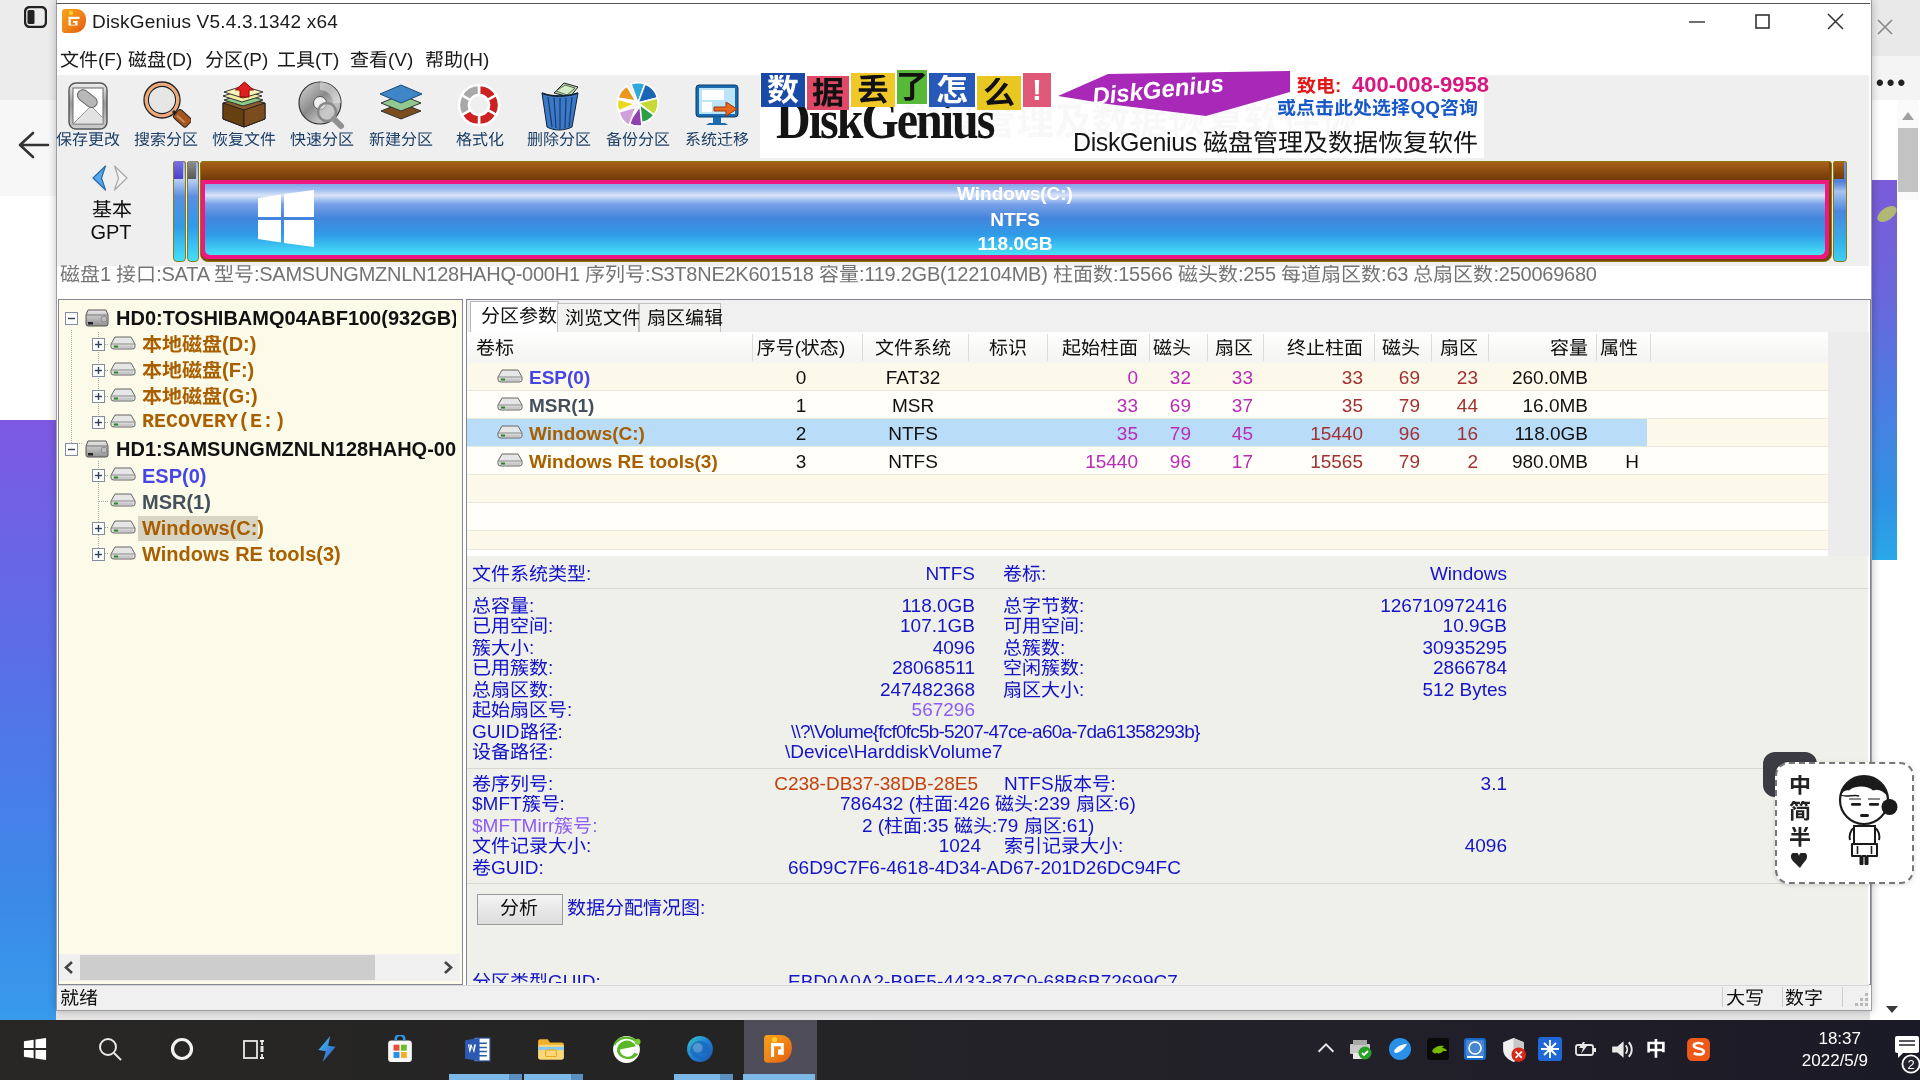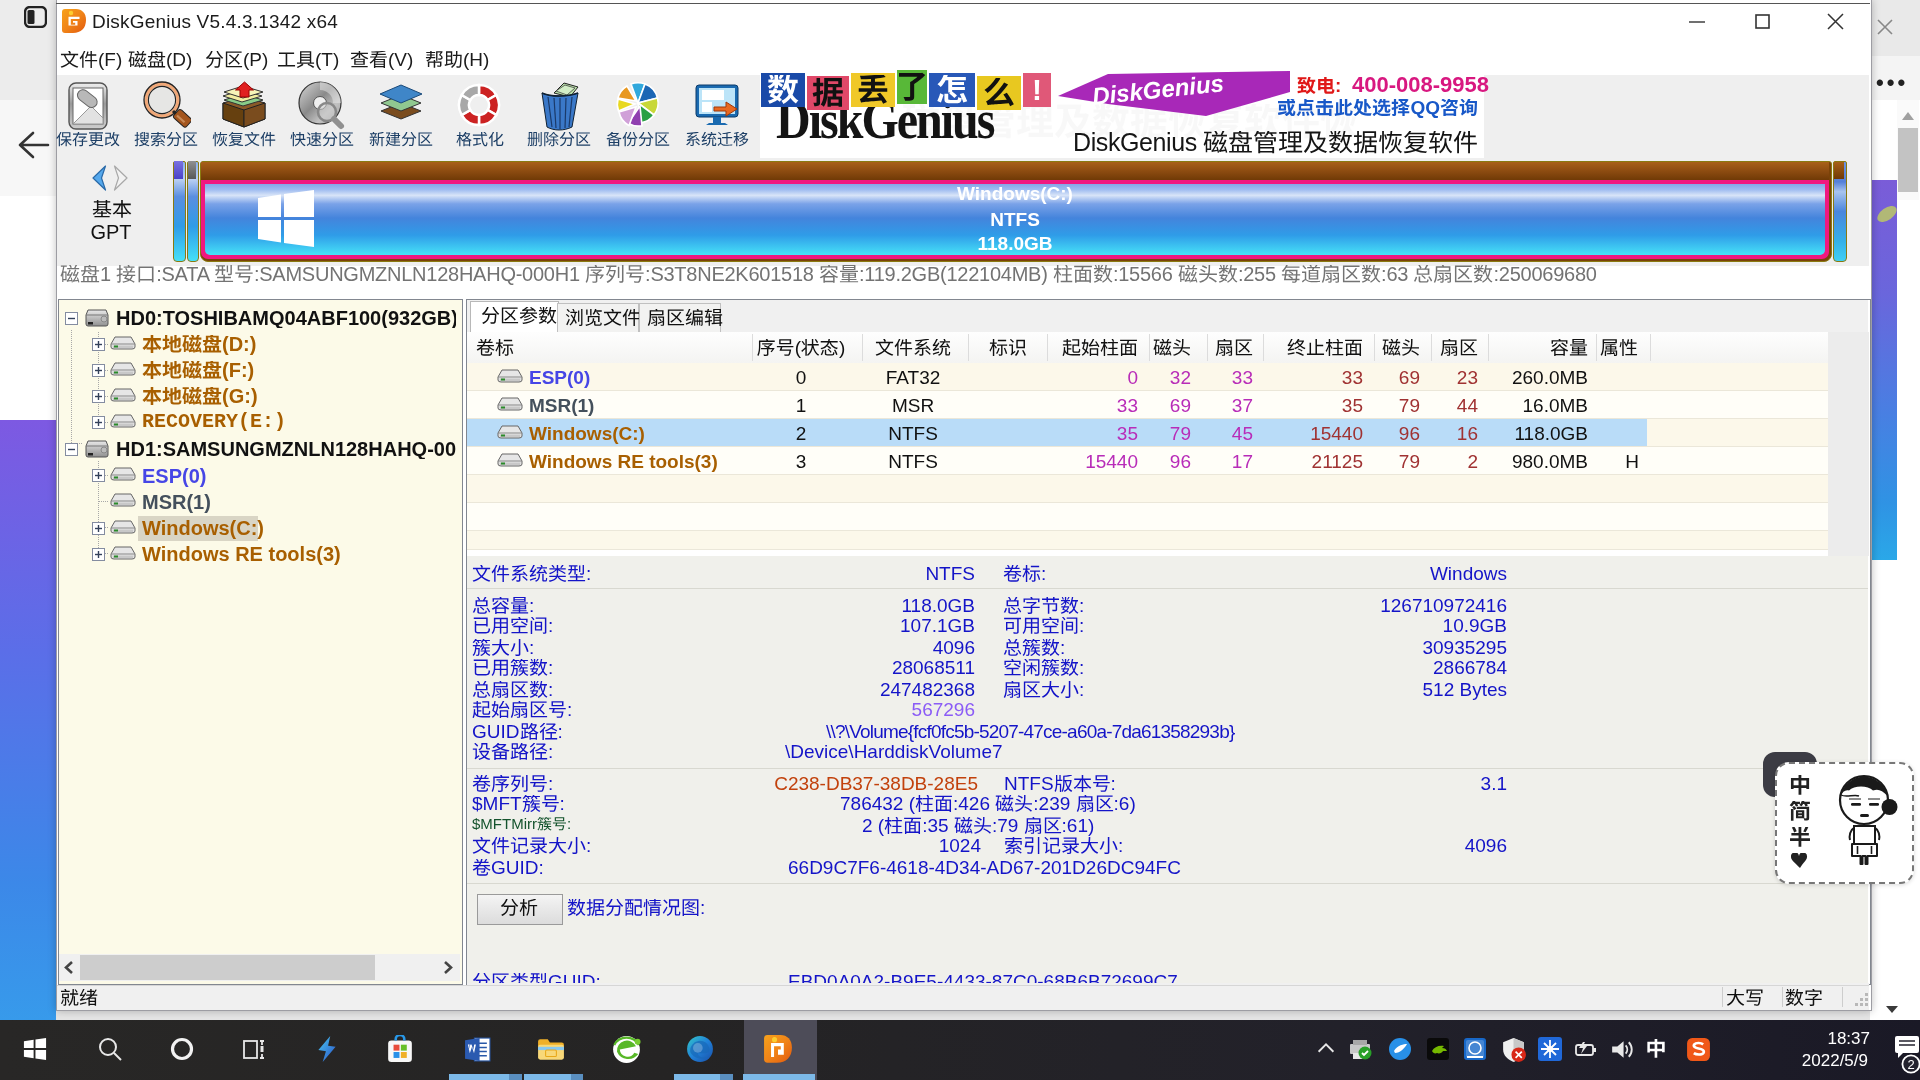--- a/index.html
+++ b/index.html
@@ -834,21 +834,21 @@
 <path d="M1 8 L25 8" stroke="#888"></path>
 <path d="M2.5 9.5 L23.5 9.5 L23 12 L3 12 Z" fill="#c8c8c8"></path>
 <rect x="4" y="9.5" width="4" height="2" fill="#2a8a2a"></rect>
 </svg>
 <div class="t " style="left:529px;top:452px;font-size:19px;color:#a85f00;font-weight:700;">Windows RE tools(3)</div>
 <div class="t " style="left:801px;transform:translateX(-50%);top:452px;font-size:19px;color:#111;">3</div>
 <div class="t " style="left:913px;transform:translateX(-50%);top:452px;font-size:19px;color:#111;">NTFS</div>
 <div class="t " style="right:782px;top:452px;font-size:19px;color:#b82cb8;">15440</div>
 <div class="t " style="right:729px;top:452px;font-size:19px;color:#b82cb8;">96</div>
 <div class="t " style="right:667px;top:452px;font-size:19px;color:#b82cb8;">17</div>
-<div class="t " style="right:557px;top:452px;font-size:19px;color:#a03232;">21125</div>
+<div class="t " style="right:557px;top:452px;font-size:19px;color:#a03232;">15565</div>
 <div class="t " style="right:500px;top:452px;font-size:19px;color:#a03232;">79</div>
 <div class="t " style="right:442px;top:452px;font-size:19px;color:#a03232;">2</div>
 <div class="t " style="right:332px;top:452px;font-size:19px;color:#111;">980.0MB</div>
 <div class="t " style="left:1632px;transform:translateX(-50%);top:452px;font-size:19px;color:#111;">H</div>
 <div class="a" style="left:467px;top:556px;width:1401px;height:427px;background:#f0f0eb"></div>
 <div class="a" style="left:467px;top:588px;width:1401px;height:1px;background:#d8d8d0"></div>
 <div class="a" style="left:467px;top:768px;width:1401px;height:1px;background:#d8d8d0"></div>
 <div class="a" style="left:467px;top:883px;width:1401px;height:1px;background:#d8d8d0"></div>
 <div class="t " style="left:472px;top:564px;font-size:19px;color:#1414c8;"><svg class="k" style="width:6.000em" viewBox="0 -810 6000 940">
       <use href="#g0r"></use>
@@ -936,21 +936,21 @@
       <use href="#g97r" x="1000"></use>
       <use href="#g82r" x="2000"></use>
       <use href="#g5r" x="3000"></use>
       <use href="#g72r" x="4000"></use>
     </svg>:</div>
 <div class="t " style="right:945px;top:700px;font-size:19px;color:#8b5cf6;">567296</div>
 <div class="t " style="left:472px;top:722px;font-size:19px;color:#1414c8;">GUID<svg class="k" style="width:2.000em" viewBox="0 -810 2000 940">
       <use href="#g114r"></use>
       <use href="#g115r" x="1000"></use>
     </svg>:</div>
-<div class="t " style="left:826px;top:722px;font-size:19px;color:#1414c8;letter-spacing:-.8px">\\?\Volume{fcf0fc5b-5207-47ce-a60a-7da61358293b}</div>
+<div class="t " style="left:791px;top:722px;font-size:19px;color:#1414c8;letter-spacing:-.8px">\\?\Volume{fcf0fc5b-5207-47ce-a60a-7da61358293b}</div>
 <div class="t " style="left:472px;top:742px;font-size:19px;color:#1414c8;"><svg class="k" style="width:4.000em" viewBox="0 -810 4000 940">
       <use href="#g116r"></use>
       <use href="#g29r" x="1000"></use>
       <use href="#g114r" x="2000"></use>
       <use href="#g115r" x="3000"></use>
     </svg>:</div>
 <div class="t " style="left:785px;top:742px;font-size:19px;color:#1414c8;">\Device\HarddiskVolume7</div>
 <div class="t " style="left:472px;top:774px;font-size:19px;color:#1414c8;"><svg class="k" style="width:4.000em" viewBox="0 -810 4000 940">
       <use href="#g91r"></use>
       <use href="#g73r" x="1000"></use>
@@ -971,21 +971,21 @@
 <div class="t " style="left:840px;top:794px;font-size:19px;color:#1414c8;">786432 (<svg class="k" style="width:2.000em" viewBox="0 -810 2000 940">
       <use href="#g77r"></use>
       <use href="#g78r" x="1000"></use>
     </svg>:426 <svg class="k" style="width:2.000em" viewBox="0 -810 2000 940">
       <use href="#g2r"></use>
       <use href="#g79r" x="1000"></use>
     </svg>:239 <svg class="k" style="width:2.000em" viewBox="0 -810 2000 940">
       <use href="#g82r"></use>
       <use href="#g5r" x="1000"></use>
     </svg>:6)</div>
-<div class="t " style="left:472px;top:816px;font-size:15px;color:#14532d;">$MFTMirr<svg class="k" style="width:2.000em" viewBox="0 -810 2000 940">
+<div class="t " style="left:472px;top:816px;font-size:19px;color:#8b5cf6;">$MFTMirr<svg class="k" style="width:2.000em" viewBox="0 -810 2000 940">
       <use href="#g110r"></use>
       <use href="#g72r" x="1000"></use>
     </svg>:</div>
 <div class="t " style="left:862px;top:816px;font-size:19px;color:#1414c8;">2 (<svg class="k" style="width:2.000em" viewBox="0 -810 2000 940">
       <use href="#g77r"></use>
       <use href="#g78r" x="1000"></use>
     </svg>:35 <svg class="k" style="width:2.000em" viewBox="0 -810 2000 940">
       <use href="#g2r"></use>
       <use href="#g79r" x="1000"></use>
     </svg>:79 <svg class="k" style="width:2.000em" viewBox="0 -810 2000 940">
@@ -1205,21 +1205,21 @@
     <path d="M4 10 v6 h5 l6 5 V5 L9 10 Z" fill="#e8e8e8"></path>
     <path d="M17 9 a6 6 0 0 1 0 8 M20 6 a10 10 0 0 1 0 14" fill="none" stroke="#e8e8e8" stroke-width="1.8"></path>
   </svg>
 <div class="t " style="left:1656px;transform:translateX(-50%);top:1038px;font-size:21px;color:#fff;font-weight:700;"><svg class="k" style="width:1.000em" viewBox="0 -810 1000 940">
       <use href="#g129b"></use>
     </svg></div>
 <svg class="a" style="left:1685px;top:1036px" width="27" height="27" viewBox="0 0 26 26">
     <rect x="2" y="2" width="22" height="22" rx="5" fill="#f05818"></rect>
     <path d="M17.5 8 c-2-1.5-7-1.8-8.5 0 c-1.5 2 1 3.4 4 4 c3.5.7 6 1.8 4.8 4.2 c-1.2 2.2-7 2-9.3.3" fill="none" stroke="#fff" stroke-width="2.6"></path>
   </svg>
-<div class="t " style="right:50px;top:1030px;font-size:17px;color:#fff;margin-left:36px;">18:37</div>
+<div class="t " style="right:59px;top:1030px;font-size:17px;color:#fff;margin-left:36px;">18:37</div>
 <div class="t " style="right:52px;top:1052px;font-size:17px;color:#fff;">2022/5/9</div>
 <svg class="a" style="left:1894px;top:1035px" width="27" height="40" viewBox="0 0 27 40">
     <rect x="1" y="1" width="24" height="17" rx="2" fill="#fff"></rect>
     <path d="M4 18 l0 5 5-5 Z" fill="#fff"></path>
     <g stroke="#23222e" stroke-width="1.6">
       <path d="M5 6 h16 M5 10 h16"></path>
     </g>
     <circle cx="17" cy="29" r="8.6" fill="#23222e" stroke="#fff" stroke-width="1.8"></circle>
     <text x="17" y="33.5" font-size="13" fill="#fff" text-anchor="middle" font-family="Liberation Sans">2</text>
   </svg>

